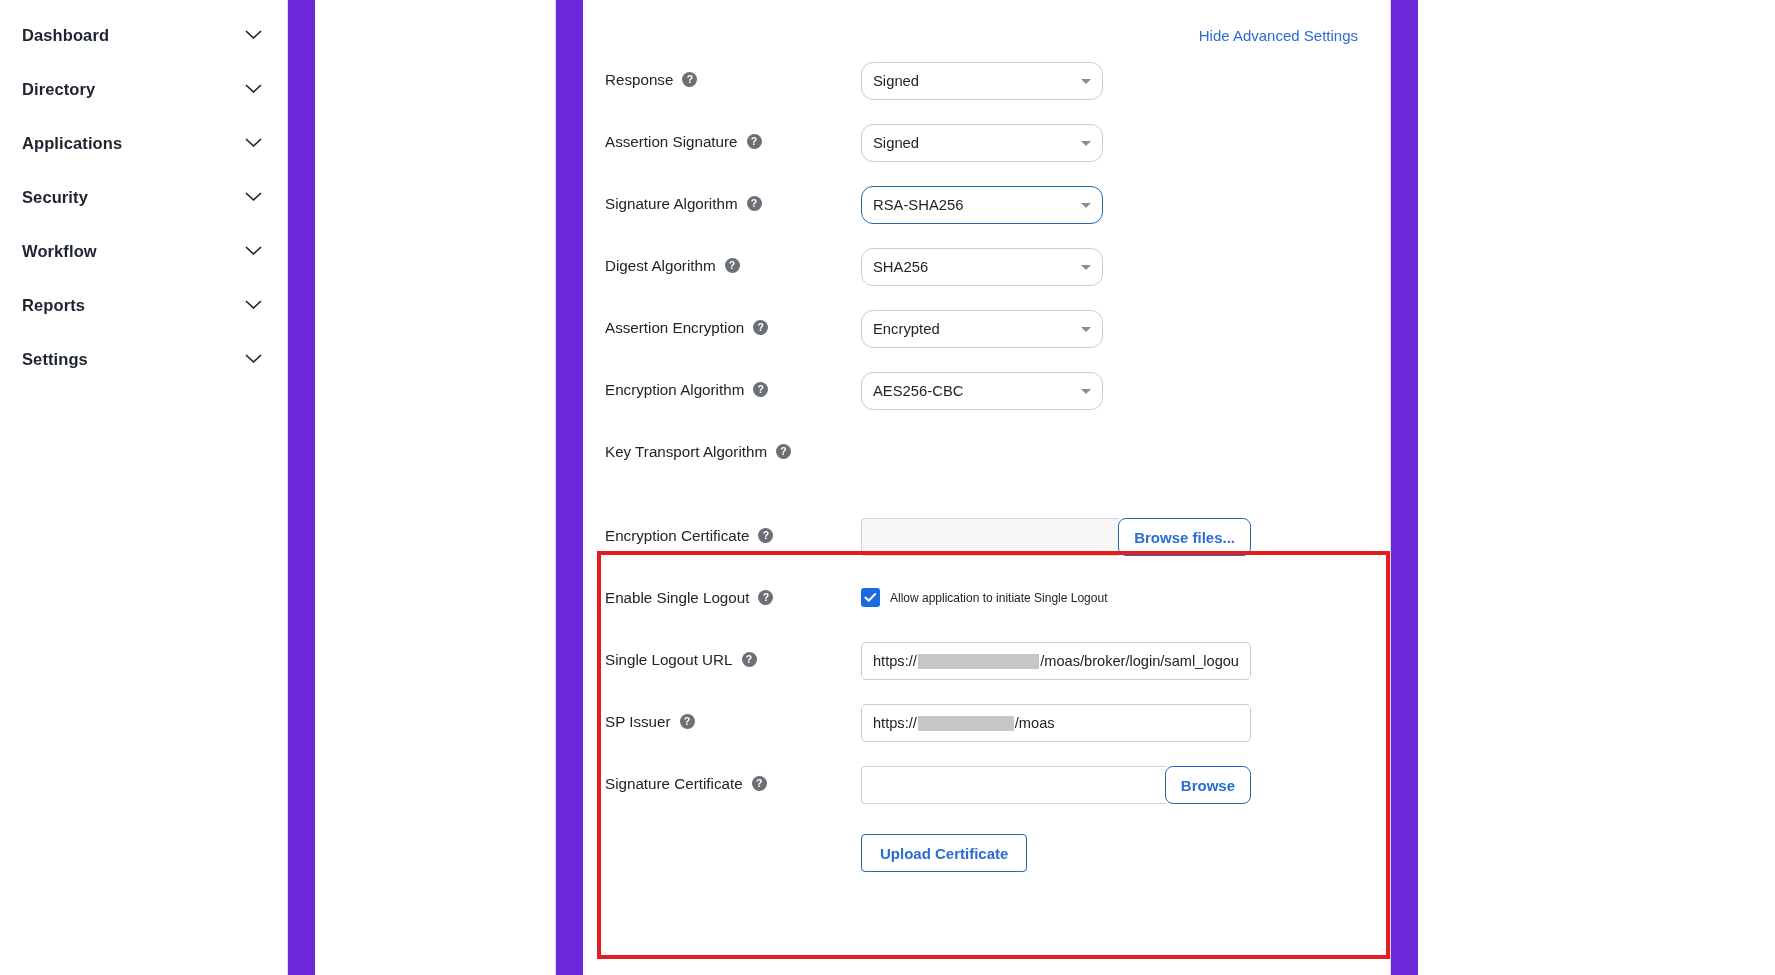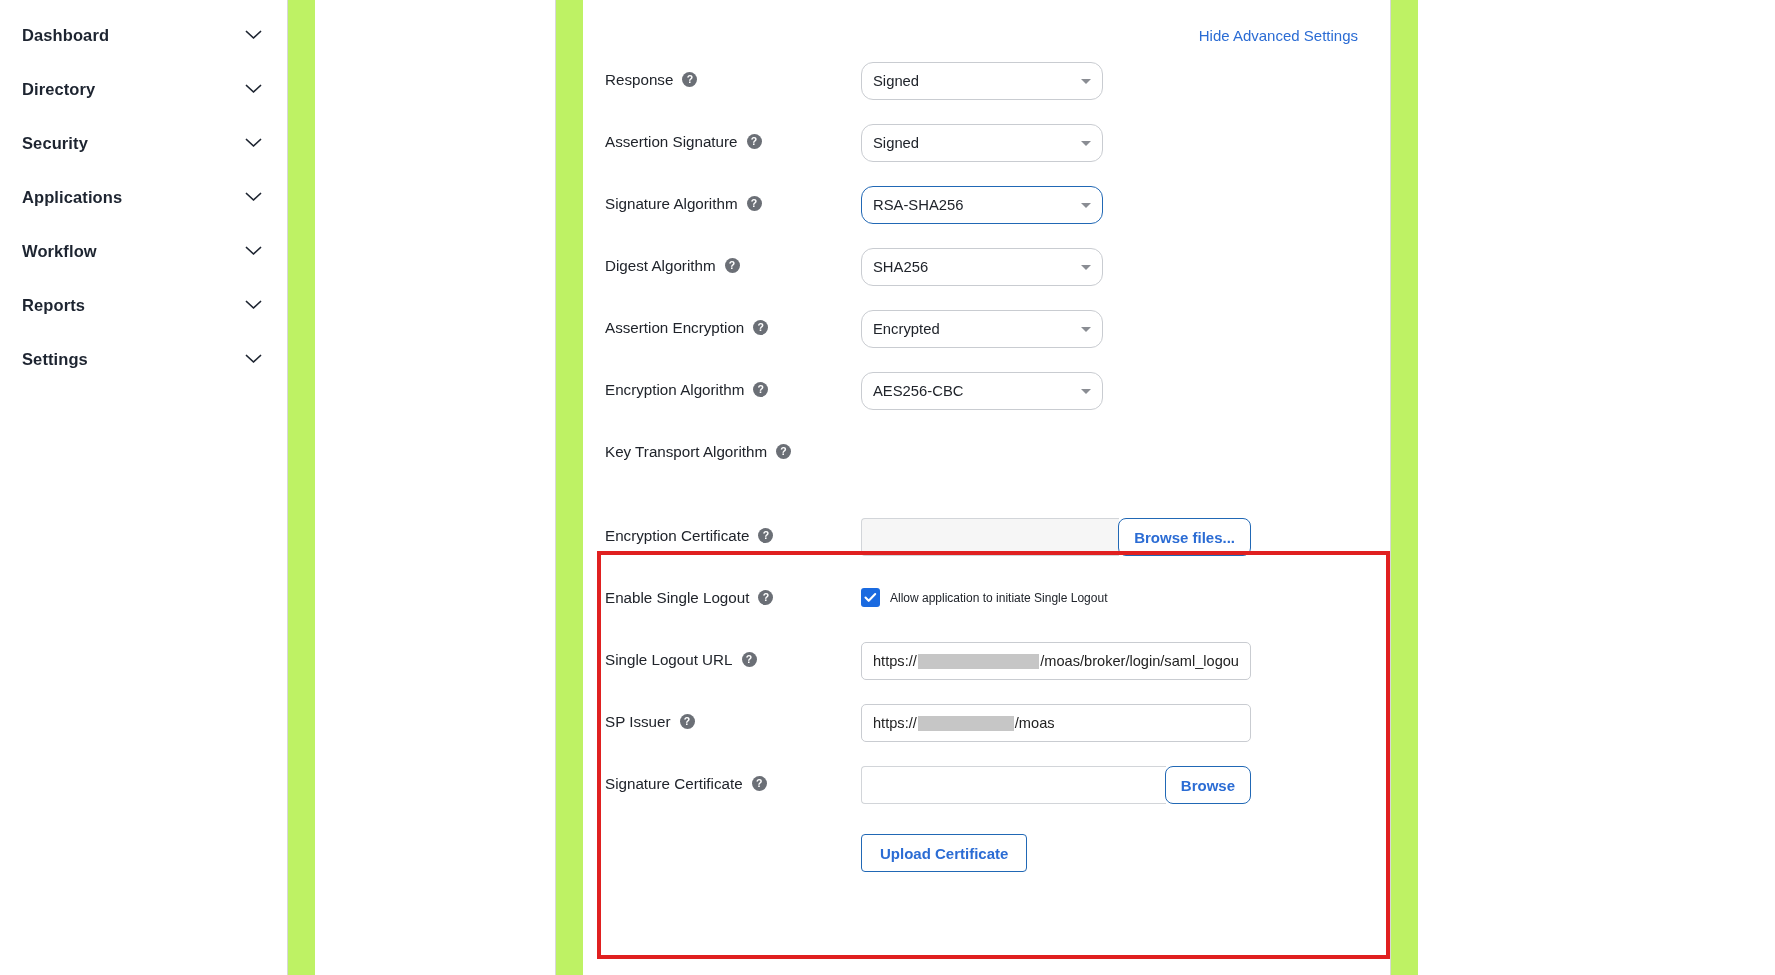--- a/index.html
+++ b/index.html
@@ -3,21 +3,21 @@
 <meta charset="utf-8">
 <style>
   * { box-sizing: border-box; }
   html, body {
     margin: 0; padding: 0;
     width: 1775px; height: 975px;
     background: #ffffff;
     font-family: "Liberation Sans", sans-serif;
     overflow: hidden;
   }
-  .app { position: relative; width: 1775px; height: 975px; background: #bef264; display: flex; gap: 27px; }
+  .app { position: relative; width: 1775px; height: 975px; background: #6d28d9; display: flex; gap: 27px; }
 
   
   .sidebar {
     width: 288px; height: 975px;
     background: #ffffff;
     border-right: 1px solid #d8d8d8;
     padding-top: 8px;
     flex: 0 0 288px;
   }
   .nav-item {
@@ -191,29 +191,29 @@
     </div>
     <div class="nav-item">
       <span class="nav-label">Directory</span>
       <span class="chev">
         <svg width="17" height="10" viewBox="0 0 17 10">
             <path d="M1.5 1.5 L8.5 8 L15.5 1.5" fill="none" stroke="#1d2430" stroke-width="1.7" stroke-linecap="round" stroke-linejoin="round"></path>
           </svg>
       </span>
     </div>
     <div class="nav-item">
+      <span class="nav-label">Applications</span>
+      <span class="chev">
+        <svg width="17" height="10" viewBox="0 0 17 10">
+            <path d="M1.5 1.5 L8.5 8 L15.5 1.5" fill="none" stroke="#1d2430" stroke-width="1.7" stroke-linecap="round" stroke-linejoin="round"></path>
+          </svg>
+      </span>
+    </div>
+    <div class="nav-item">
       <span class="nav-label">Security</span>
-      <span class="chev">
-        <svg width="17" height="10" viewBox="0 0 17 10">
-            <path d="M1.5 1.5 L8.5 8 L15.5 1.5" fill="none" stroke="#1d2430" stroke-width="1.7" stroke-linecap="round" stroke-linejoin="round"></path>
-          </svg>
-      </span>
-    </div>
-    <div class="nav-item">
-      <span class="nav-label">Applications</span>
       <span class="chev">
         <svg width="17" height="10" viewBox="0 0 17 10">
             <path d="M1.5 1.5 L8.5 8 L15.5 1.5" fill="none" stroke="#1d2430" stroke-width="1.7" stroke-linecap="round" stroke-linejoin="round"></path>
           </svg>
       </span>
     </div>
     <div class="nav-item">
       <span class="nav-label">Workflow</span>
       <span class="chev">
         <svg width="17" height="10" viewBox="0 0 17 10">

